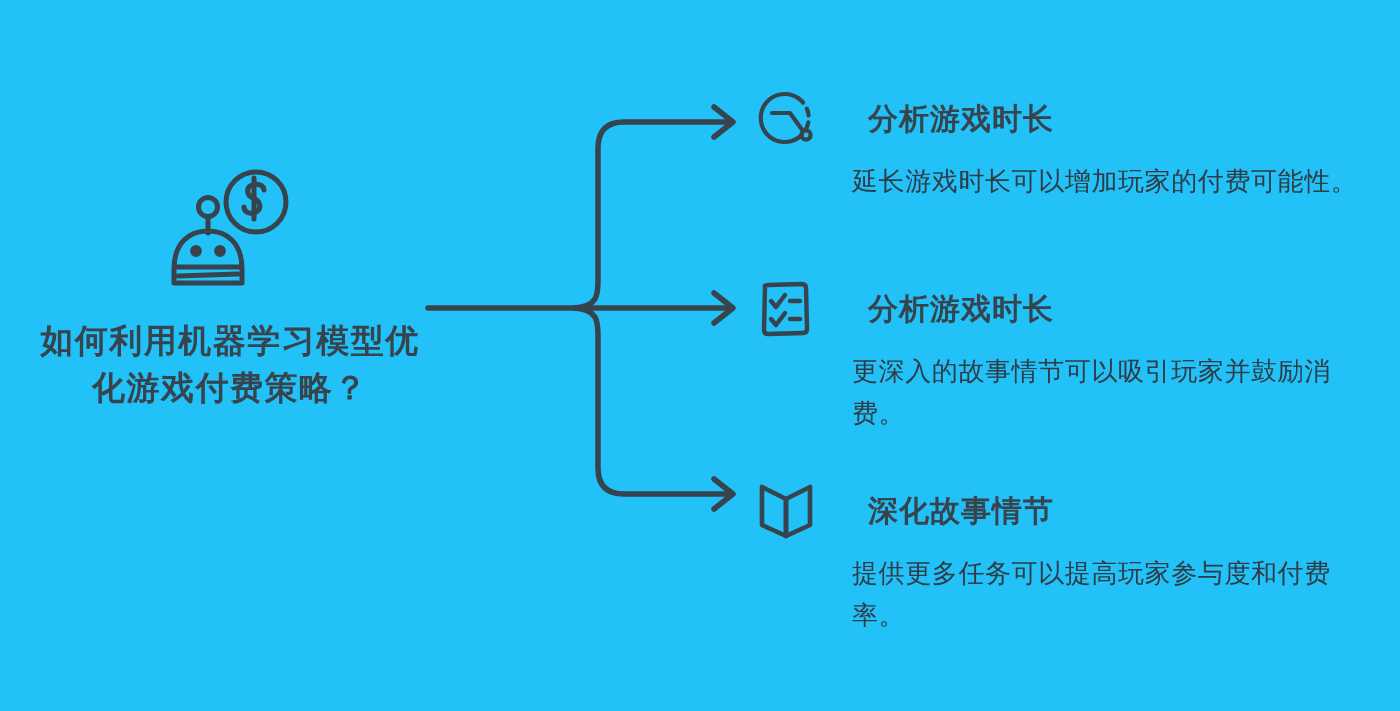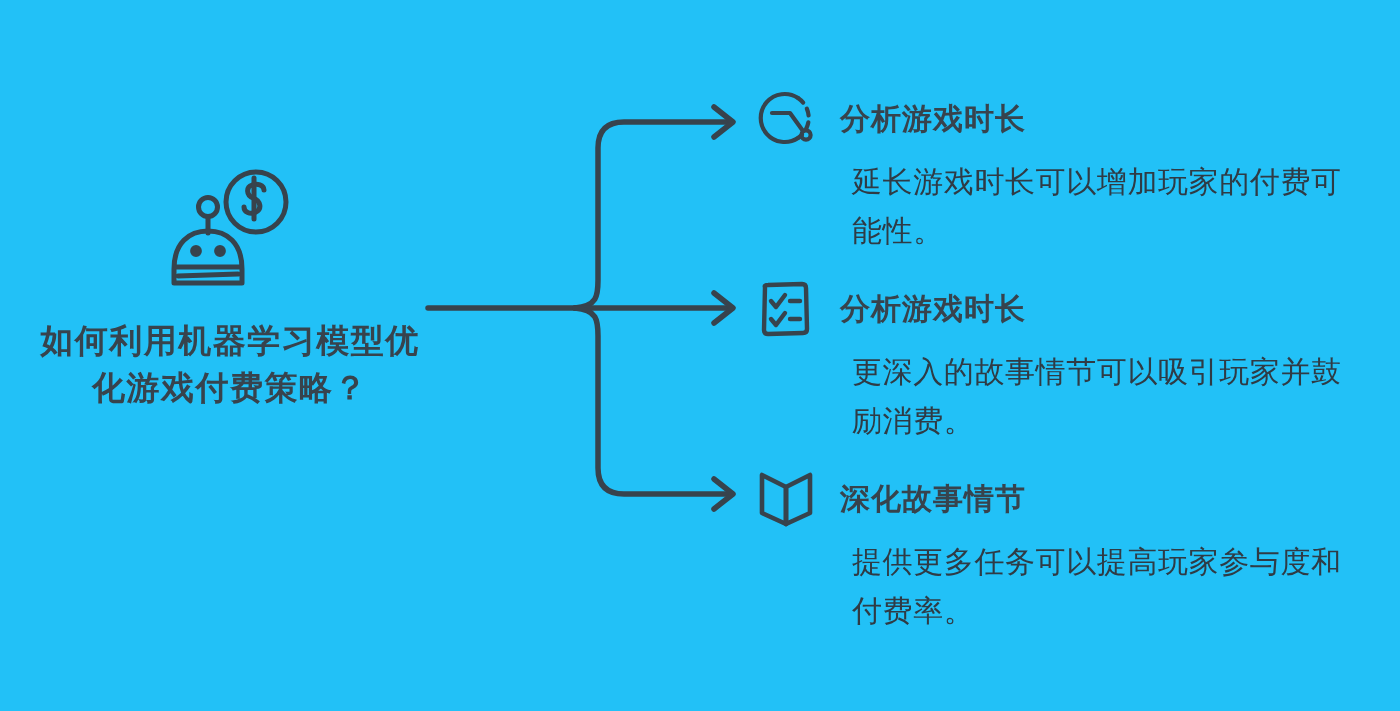--- a/index.html
+++ b/index.html
@@ -55,50 +55,50 @@
   }
 
   
   .branch {
     position: absolute;
     left: 752px;
     width: 620px;
   }
   .branch-1 { top: 84px; }
   .branch-2 { top: 274px; }
-  .branch-3 { top: 464px; }
+  .branch-3 { top: 476px; }
 
   .branch-head {
     display: flex;
     align-items: center;
     height: 70px;
   }
   .branch-icon {
     width: 68px;
     height: 64px;
     flex: 0 0 68px;
   }
   .branch-title {
-    margin-left: 20px;
+    margin-left: 48px;
     font-size: 30px;
     font-weight: bold;
     color: #37434d;
     letter-spacing: 1px;
     white-space: nowrap;
     font-family: "Liberation Serif", "DejaVu Serif", serif;
   }
   .branch-desc {
     margin-left: 100px;
     margin-top: 6px;
     width: 510px;
-    font-size: 30px;
+    font-size: 26px;
     line-height: 1.62;
     color: #2f3b45;
     letter-spacing: 0.6px;
-    font-family: Liberation Mono, monospace;
+    font-family: Liberation Sans, sans-serif;
   }
 </style>
 </head>
 <body>
 
 <div id="canvas">
 
   <svg id="connectors" viewBox="0 0 1400 711" xmlns="http://www.w3.org/2000/svg">
     <g fill="none" stroke="#37434d" stroke-width="5.5" stroke-linecap="round" stroke-linejoin="round">
 

